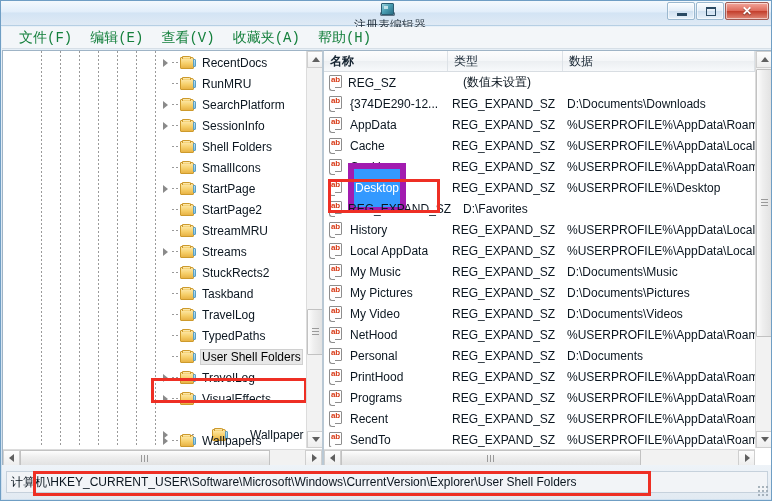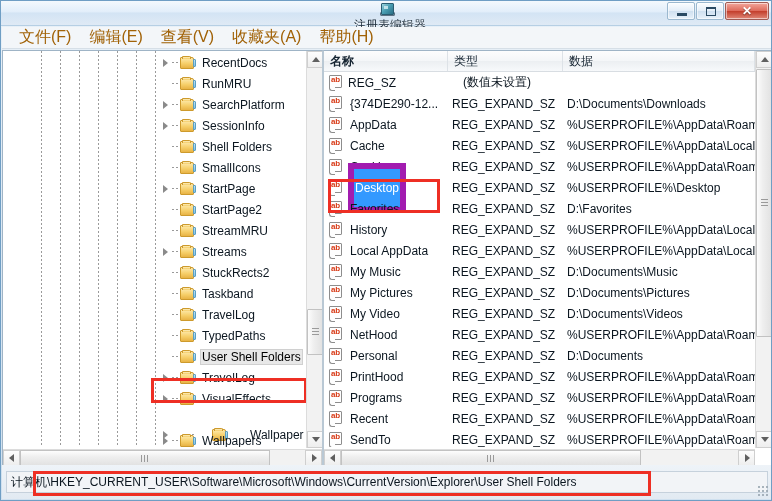--- a/index.html
+++ b/index.html
@@ -123,24 +123,25 @@
     position: absolute;
     left: 1px; top: 26px;
     width: 770px; height: 22px;
     background: #f3f6f9;
     border-bottom: 1px solid #d6dfe7;
     display: flex;
     align-items: center;
     padding-left: 8px;
   }
   .menu-item {
-    font-size: 16px;
-    color: #a16207;
+    font-size: 14px;
+    color: #15803d;
     padding: 2px 9px;
     white-space: nowrap;
+    font-family: Liberation Mono, monospace;
   }
 
   
   #client {
     position: absolute;
     left: 1px; top: 49px;
     width: 770px; height: 416px;
     display: flex;
   }
 
@@ -805,21 +806,20 @@
             </span>
             <span class="c-name"><span class="txt">Desktop</span></span>
             <span class="c-type">REG_EXPAND_SZ</span>
             <span class="c-data">%USERPROFILE%\Desktop</span>
           </div>
           <div class="lrow">
             <span class="abicon">
               <span class="sheet"></span>
               <span class="curl"></span>
             </span>
-            <span class="c-name"><span class="txt">Favorites</span></span>
             <span class="c-type">REG_EXPAND_SZ</span>
             <span class="c-data">D:\Favorites</span>
           </div>
           <div class="lrow">
             <span class="abicon">
               <span class="sheet"></span>
               <span class="curl"></span>
             </span>
             <span class="c-name"><span class="txt">History</span></span>
             <span class="c-type">REG_EXPAND_SZ</span>

